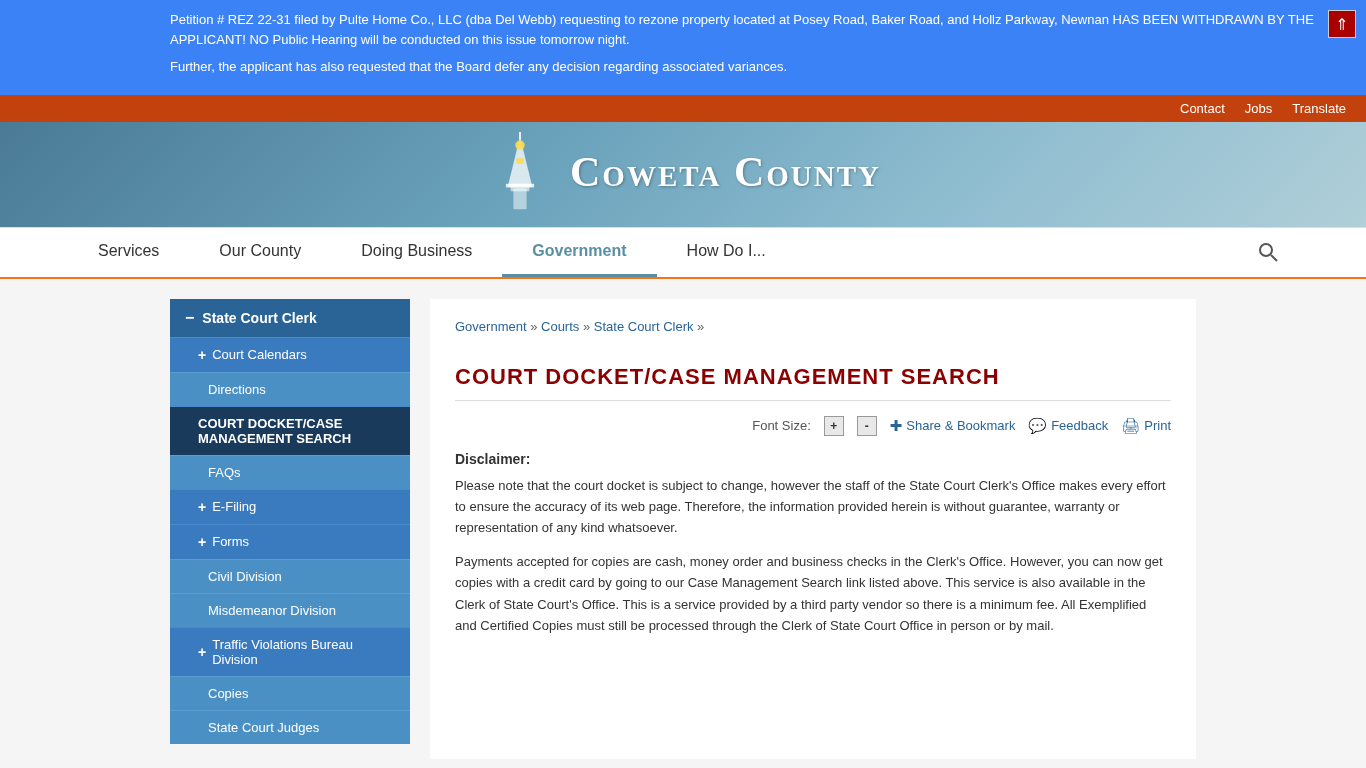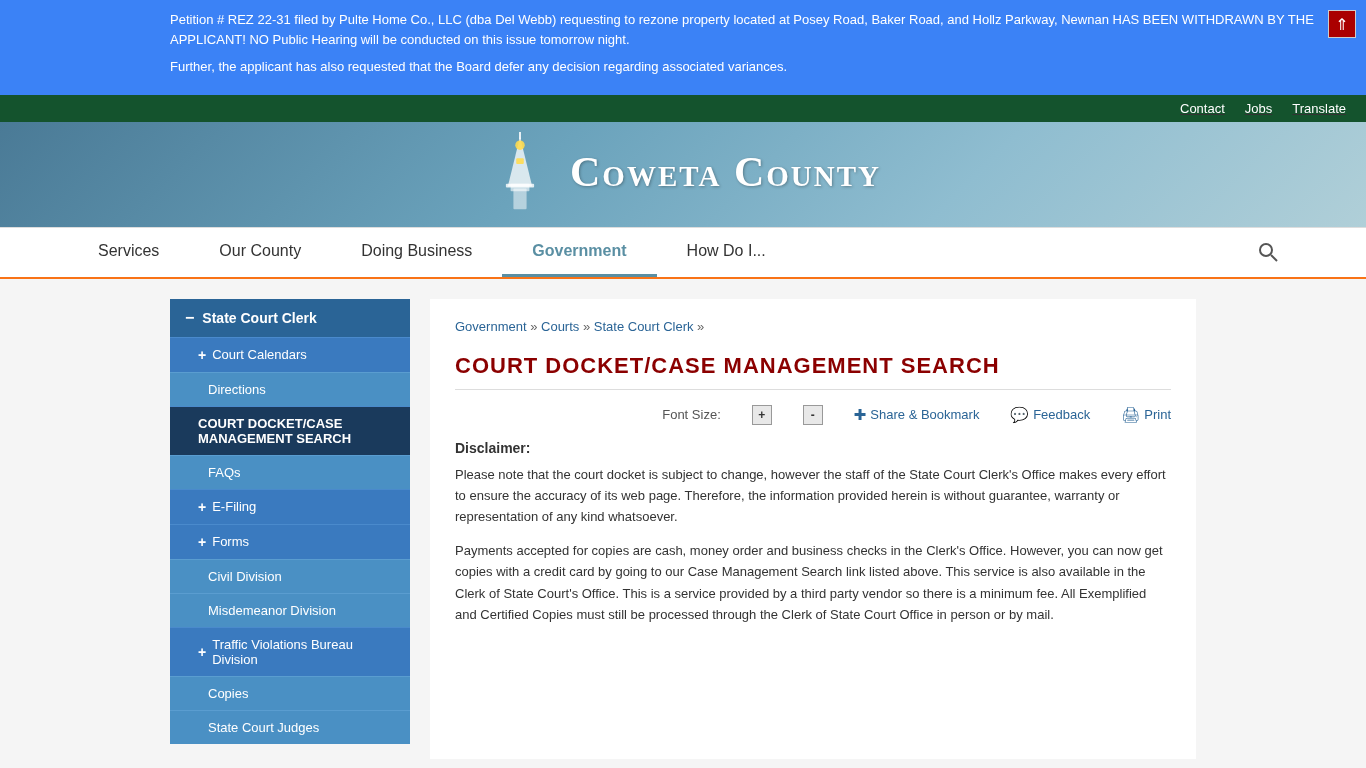--- a/index.html
+++ b/index.html
@@ -27,27 +27,26 @@
       height: 28px;
       cursor: pointer;
       display: flex;
       align-items: center;
       justify-content: center;
       font-size: 16px;
     }
 
     
     .utility-bar {
-      background: #14532d;
+      background: #c2410c;
       display: flex;
       justify-content: flex-end;
       align-items: center;
       padding: 6px 20px;
       gap: 20px;
-      text-decoration: underline;
     }
     .utility-bar a {
       color: #fff;
       text-decoration: none;
       font-size: 13px;
     }
 
     
     .site-header {
       background: linear-gradient(135deg, #4a7a96 0%, #6ba3bc 40%, #8fbdd0 70%, #b0cfd8 100%);
@@ -162,21 +161,21 @@
       padding: 9px 8px 9px 38px;
       font-size: 13px;
       cursor: pointer;
       border-top: 1px solid #5a9dd0;
     }
 
     
     .breadcrumb {
       font-size: 13px;
       color: #666;
-      margin-bottom: 19px;
+      margin-bottom: 30px;
     }
     .breadcrumb a { color: #2a6496; text-decoration: none; }
     .breadcrumb span { color: #666; }
 
     
     .content-area {
       flex: 1;
       background: #fff;
       padding: 20px 25px;
     }
@@ -187,21 +186,21 @@
       letter-spacing: 1px;
       text-transform: uppercase;
       margin-bottom: 15px;
       border-bottom: 1px solid #ddd;
       padding-bottom: 10px;
     }
     .content-toolbar {
       display: flex;
       align-items: center;
       justify-content: flex-end;
-      gap: 31px;
+      gap: 13px;
       margin-bottom: 15px;
       font-size: 13px;
       color: #555;
     }
     .content-toolbar .font-size-label { color: #555; }
     .font-btn {
       display: inline-flex;
       align-items: center;
       justify-content: center;
       width: 20px;

